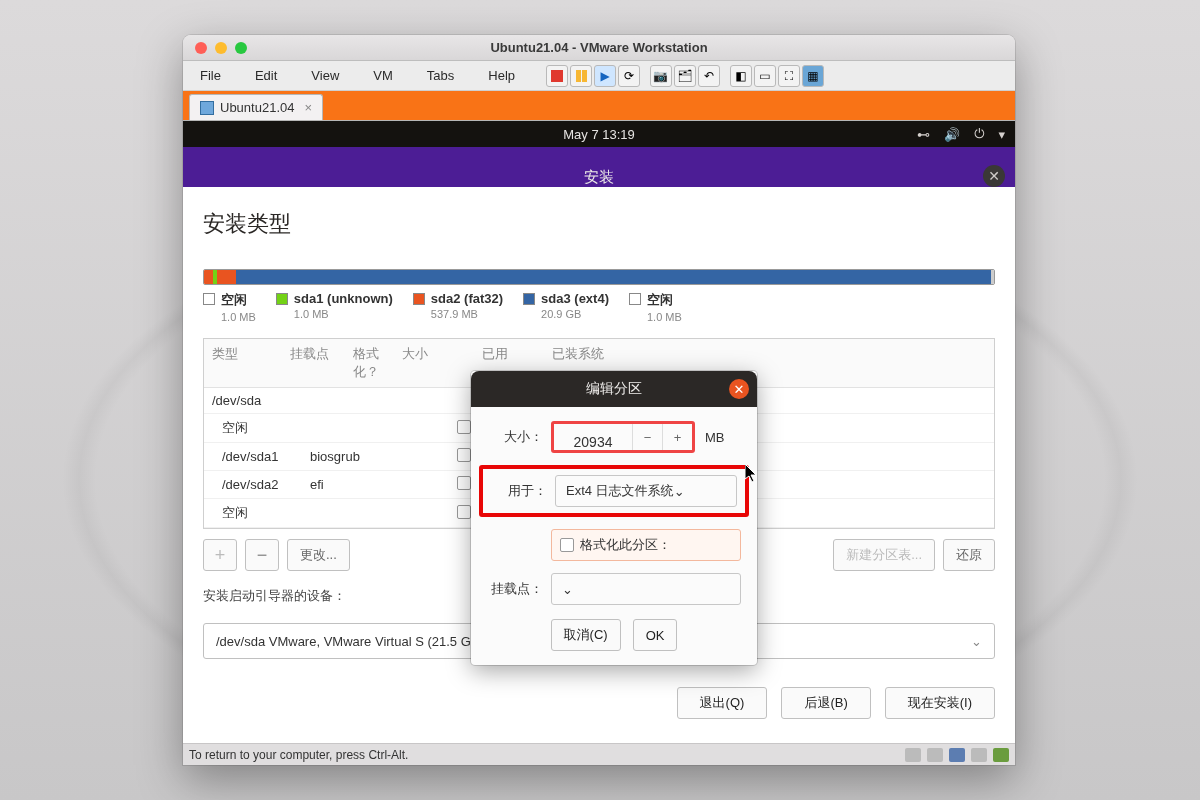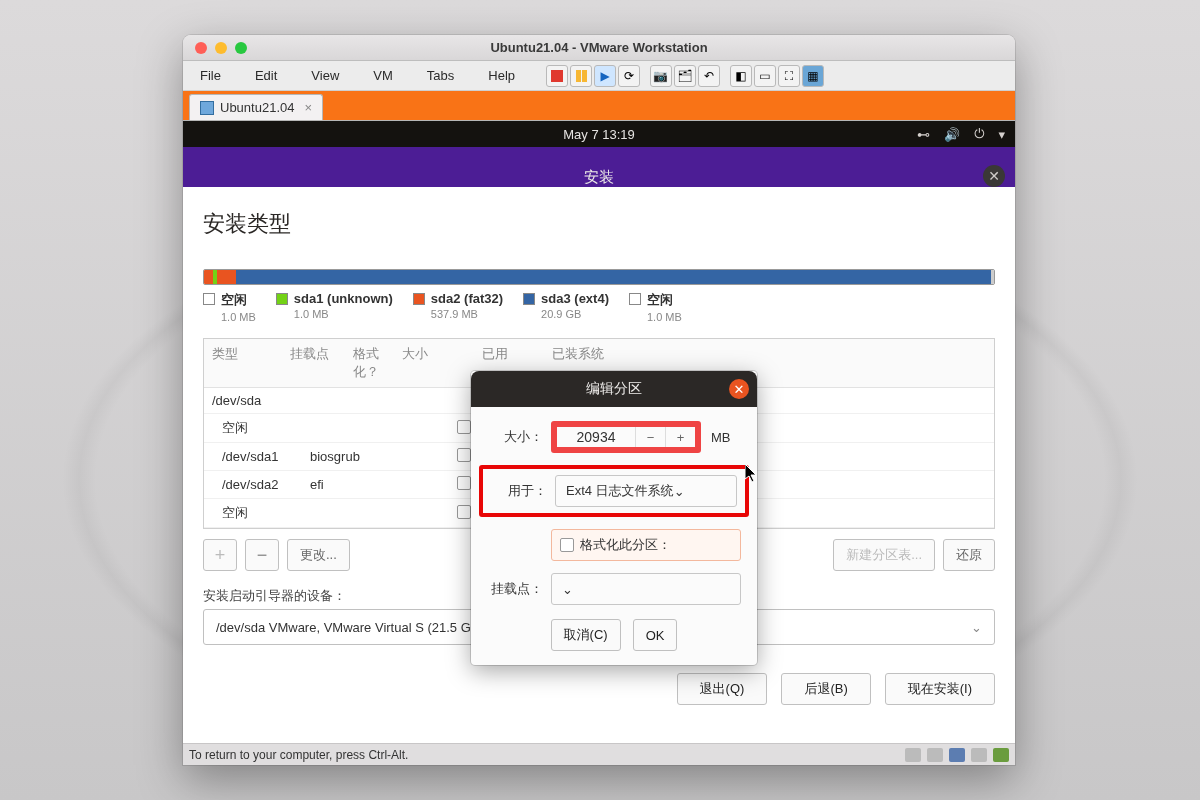--- a/index.html
+++ b/index.html
@@ -43,36 +43,36 @@
 .c-dev{width:98px}.c-typ{width:78px}.c-mnt{width:56px}.c-fmt{width:56px;text-align:center}.c-siz{width:80px}.c-use{width:70px}.c-sys{flex:1}
 .tbl .row{display:flex;align-items:center;border-bottom:1px solid #f0f0f0}
 .tbl .row div{padding:5px 8px}
 .tbl .row.sel{background:#e95420;color:#fff}
 .ckbx{width:14px;height:14px;background:#fff;border:1px solid #999;border-radius:2px;display:inline-block}
 .row.sel .ckbx{border-color:#fff}
 .tools{display:flex;gap:8px;margin-top:10px;align-items:center}
 .sbtn{height:32px;border:1px solid #c0c0c0;background:#fafafa;border-radius:3px;display:inline-flex;align-items:center;padding:0 12px;font-size:13px;color:#666;cursor:default}
 .sbtn.sq{width:34px;justify-content:center;padding:0;font-size:18px;color:#888}
 .sbtn.dis{color:#bbb}
-.bootlbl{font-size:13px;color:#444;margin-top:16px;margin-bottom:4px}
+.bootlbl{font-size:13px;color:#444;margin-top:16px;margin-bottom:18px}
 .bootsel{height:36px;border:1px solid #c0c0c0;border-radius:3px;display:flex;align-items:center;justify-content:space-between;padding:0 12px;font-size:13px;color:#333}
 .bootsel .chev{color:#888}
 .actions{display:flex;gap:14px;justify-content:flex-end;margin-top:28px}
 .actions .sbtn{padding:0 22px;color:#222}
 .credit{position:absolute;left:0;right:0;bottom:0;height:22px;background:#e0dedf;border-top:1px solid #c8c6c7;font-size:12px;color:#333;display:flex;align-items:center;padding:0 6px;justify-content:space-between}
 .credit .ri{display:flex;gap:6px}
 .credit .mic{width:16px;height:14px;background:#bbb;border-radius:2px}
 
 .dlg{position:absolute;left:471px;top:371px;width:286px;background:#fbfbfb;border-radius:4px;box-shadow:0 6px 24px rgba(0,0,0,.35),0 0 0 1px rgba(0,0,0,.15);overflow:visible;z-index:5}
 .dlg .dtitle{height:36px;background:#2b2826;border-radius:8px 8px 0 0;display:flex;align-items:center;justify-content:center;color:#efedeb;font-size:14px;position:relative}
 .dlg .dclose{position:absolute;right:8px;width:20px;height:20px;border-radius:50%;background:#e95420;color:#fff;display:flex;align-items:center;justify-content:center;font-size:13px}
 .dlg .body{padding:14px 16px 14px 16px;display:flex;flex-direction:column;gap:12px;font-size:13px;color:#333}
 .frow{display:flex;align-items:center;gap:8px}
 .frow .flab{width:56px;text-align:right;color:#333}
-.numbox{display:flex;align-items:center;border:6px solid #ef4444;border-radius:3px;height:32px}
+.numbox{display:flex;align-items:flex-end;border:3px solid #ef4444;border-radius:3px;height:32px}
 .numbox .val{width:78px;text-align:center;font-size:14px}
 .numbox .pm{width:30px;text-align:center;border-left:1px solid #ddd;height:100%;display:flex;align-items:center;justify-content:center;color:#666}
 .unit{margin-left:2px}
 .hl{border:4px solid #e80606;border-radius:3px;padding:6px 8px;margin:0 -8px}
 .selbox{flex:1;height:32px;border:1px solid #c7c7c7;border-radius:3px;display:flex;align-items:center;padding:0 10px;color:#333}
 .fmtrow{margin-left:64px;border:1px solid #f3b89d;border-radius:3px;background:#fff6f1;padding:6px 8px;display:flex;align-items:center;gap:6px}
 .dlg .actions2{display:flex;gap:12px;justify-content:center;padding:0 16px 14px}
 .cursor{position:absolute;left:745px;top:464px;z-index:6;pointer-events:none}
 </style>
 </head>

